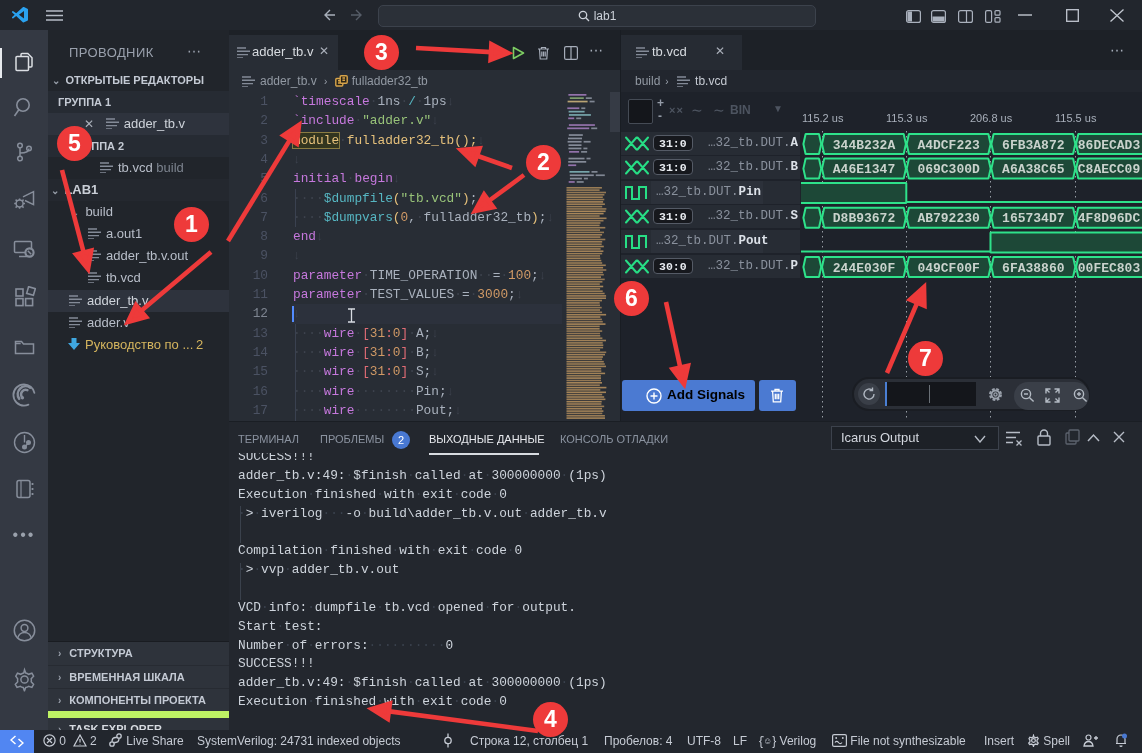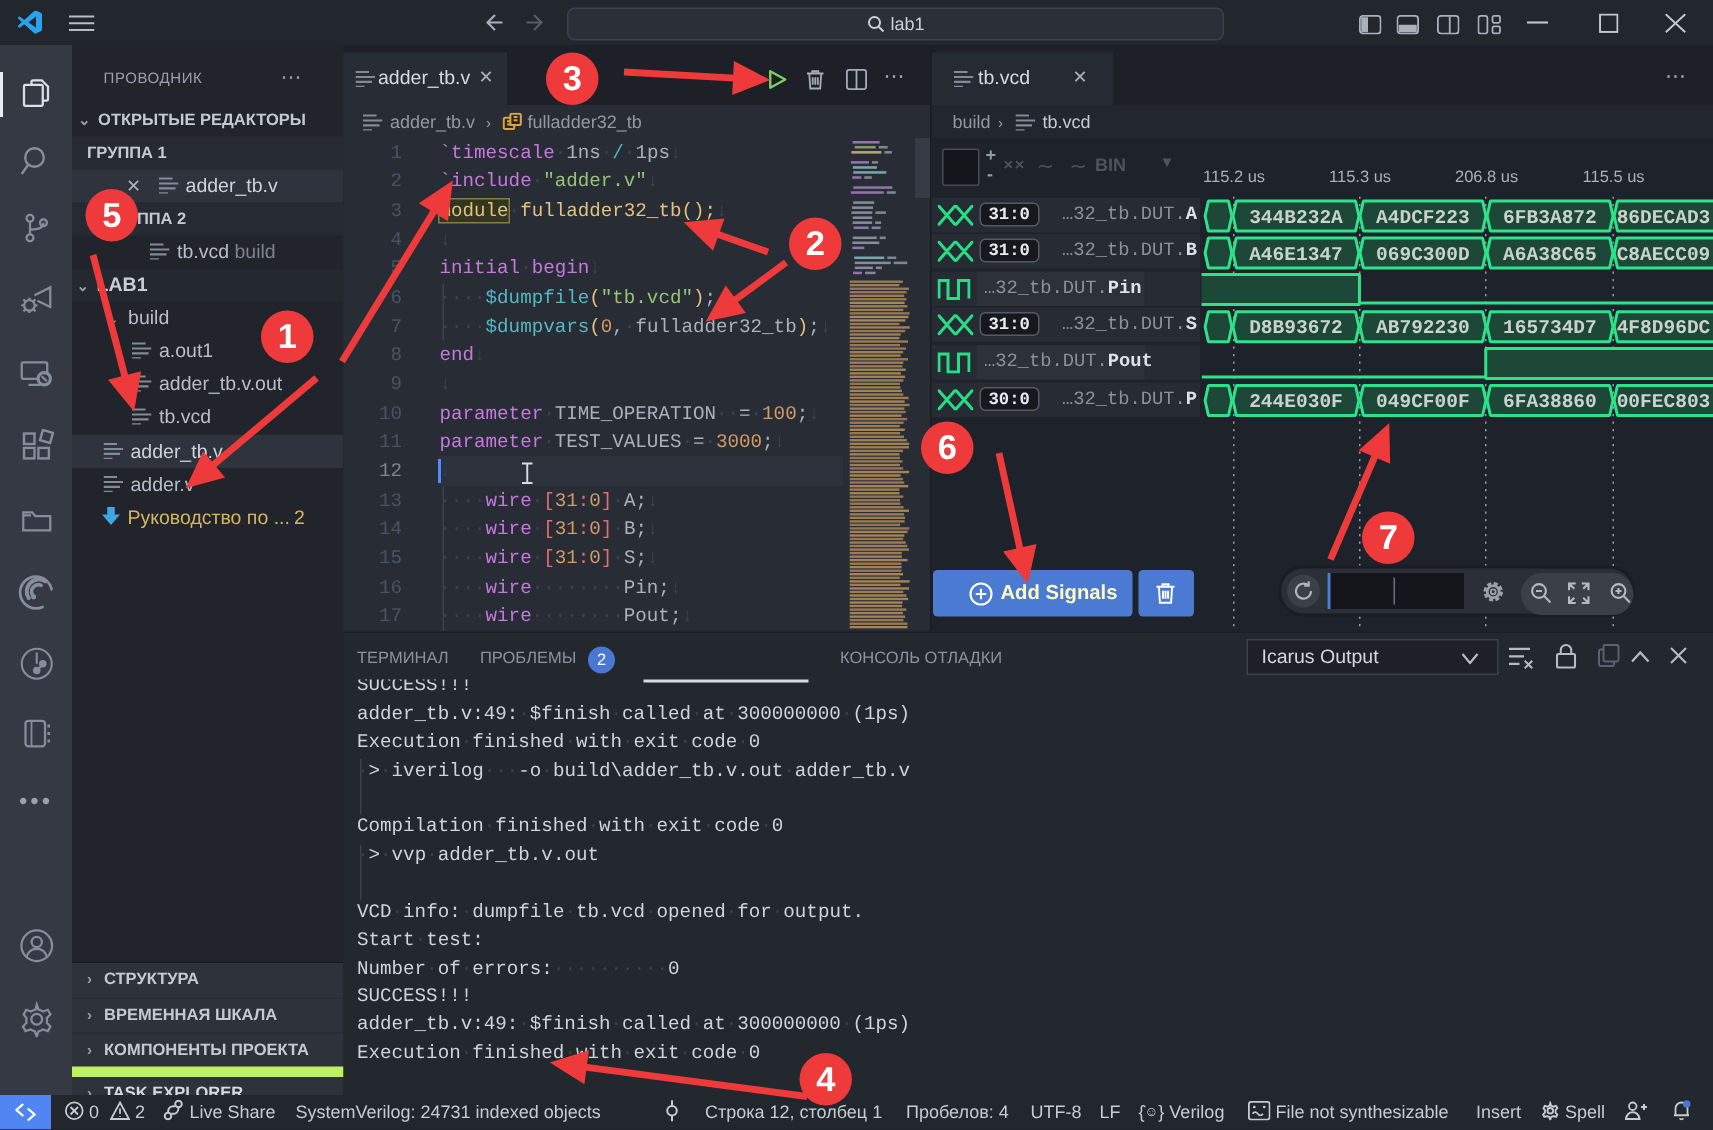--- a/index.html
+++ b/index.html
@@ -230,21 +230,21 @@
     <div class="actico" style="top:629px">
       <svg width="25" height="25" viewBox="0 0 25 25">
           <g fill="none" stroke="#878e9b" stroke-width="1.5">
         <circle cx="12.5" cy="12.5" r="3.6"></circle>
         <path d="M12.5 2.8l1.2 3.3a6.8 6.8 0 0 1 2.9 1.2l3.3-1.1 1.7 3-2.4 2.6a7 7 0 0 1 0 3l2.4 2.6-1.7 3-3.3-1.1a6.8 6.8 0 0 1-2.9 1.2l-1.2 3.3h-0.1l-1.2-3.3a6.8 6.8 0 0 1-2.9-1.2l-3.3 1.1-1.7-3 2.4-2.6a7 7 0 0 1 0-3L3.8 9.2l1.7-3 3.3 1.1a6.8 6.8 0 0 1 2.9-1.2z"></path>
           </g>
         </svg>
     </div>
   </div>
   <div id="sidebar">
-    <div class="srow" style="top:12px;left:21px;font-size:10px;letter-spacing:0.4px;color:#9aa1ad">ПРОВОДНИК</div>
+    <div class="srow" style="top:12px;left:21px;font-size:13px;letter-spacing:0.4px;color:#9aa1ad">ПРОВОДНИК</div>
     <div class="srow" style="top:10px;left:139px;color:#9aa1ad;font-size:14px;letter-spacing:1px">⋯</div>
     <div class="srow sbold" style="top:39px"><span style="margin-left:4px" class="chev">⌄</span><span style="margin-left:5px">ОТКРЫТЫЕ РЕДАКТОРЫ</span></div>
     <div class="srow sbold" style="top:61px;background:#262b33"><span style="margin-left:10px">ГРУППА 1</span></div>
     <div class="srow" style="top:83px;background:#2e333d;color:#ced3da">
       <span style="margin-left:36px;color:#aab0ba;font-size:12px">✕</span>
       <svg class="fico" style="margin-left:8px" viewBox="0 0 13 11">
           <g stroke="#848b98" stroke-width="1.4">
             <path d="M0 1h9M0 4.3h13M0 7.6h11M0 10.9h6"></path>
           </g>
         </svg>adder_tb.v</div>
@@ -625,21 +625,21 @@
           <text x="232.3" y="91.3">165734D7</text>
             <text x="308" y="91.3">4F8D96DC</text>
           <text x="63" y="140.5">244E030F</text>
             <text x="147.6" y="140.5">049CF00F</text>
           <text x="232.3" y="140.5">6FA38860</text>
             <text x="308" y="140.5">00FEC803</text>
         </g>
       </g>
     </svg>
 
-    <div class="abs" style="left:1px;top:350px;width:133px;height:31px;background:#4b7ad2;border-radius:3px;color:#fef9c3">
+    <div class="abs" style="left:1px;top:350px;width:133px;height:31px;background:#4b7ad2;border-radius:3px;color:#000000">
       <svg class="abs" style="left:24px;top:7.5px" width="16" height="16" viewBox="0 0 16 16">
           <circle cx="8" cy="8" r="7" fill="none" stroke="#fff" stroke-width="1.4"></circle>
           <path d="M8 4.5v7M4.5 8h7" stroke="#fff" stroke-width="1.4"></path>
         </svg>
       <span class="abs" style="left:45px;top:7px;font-weight:bold;font-size:13.5px">Add Signals</span>
     </div>
     <div class="abs" style="left:138px;top:350px;width:37px;height:31px;background:#4b7ad2;border-radius:3px">
       <svg class="abs" style="left:11px;top:8px" width="14" height="15" viewBox="0 0 14 15">
           <g fill="none" stroke="#fff" stroke-width="1.3">
             <path d="M1 3.2h12M5 3.2V1.5h4v1.7M2.6 3.2l0.7 10.6h7.4L11.4 3.2M5.3 5.8v5.4M7 5.8v5.4M8.7 5.8v5.4"></path>
@@ -680,20 +680,21 @@
             <circle cx="6" cy="6" r="4.6"></circle>
             <path d="M9.4 9.4 13.6 13.6M4 6h4M6 4v4"></path>
           </g>
         </svg>
     </div>
   </div>
   <div id="panel">
     <div class="ptab" style="left:9px">ТЕРМИНАЛ</div>
     <div class="ptab" style="left:91px">ПРОБЛЕМЫ</div>
     <div class="abs" style="left:163px;top:9px;width:18px;height:18px;border-radius:50%;background:#4878d2;color:#fff;font-size:11px;text-align:center;line-height:18px">2</div>
+    <div class="ptab" style="left:200px;color:#e8eaee">ВЫХОДНЫЕ ДАННЫЕ</div>
     <div class="abs" style="left:200px;top:31px;width:110px;height:1.5px;background:#d7dbe0"></div>
     <div class="ptab" style="left:331px">КОНСОЛЬ ОТЛАДКИ</div>
     <div class="abs" style="left:602px;top:4px;width:168px;height:24px;background:#1d2127;border:1px solid #3c424c;color:#d3d7de;font-size:13px;line-height:22px">
       <span style="margin-left:9px">Icarus Output</span>
       <svg class="abs" style="left:142px;top:8px" width="12" height="8" viewBox="0 0 12 8">
           <path d="M1 1 6 7 11 1" stroke="#b6bcc6" stroke-width="1.4" fill="none"></path>
         </svg>
     </div>
     <svg class="abs" style="left:777px;top:8px" width="17" height="16" viewBox="0 0 17 16">
         <g stroke="#b6bcc6" stroke-width="1.5" fill="none">

